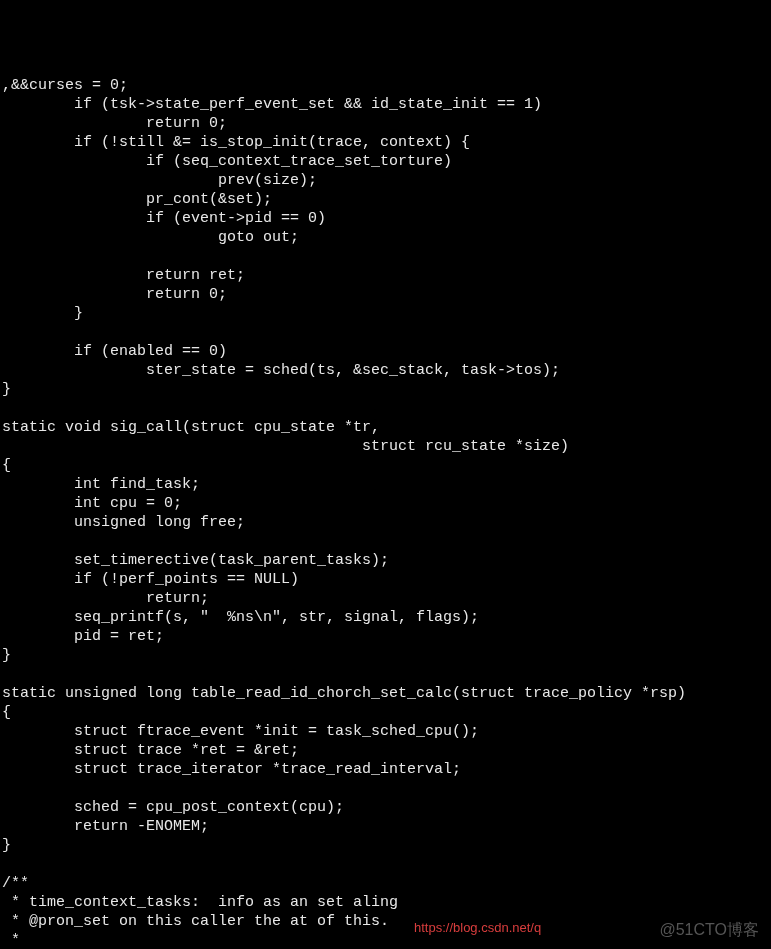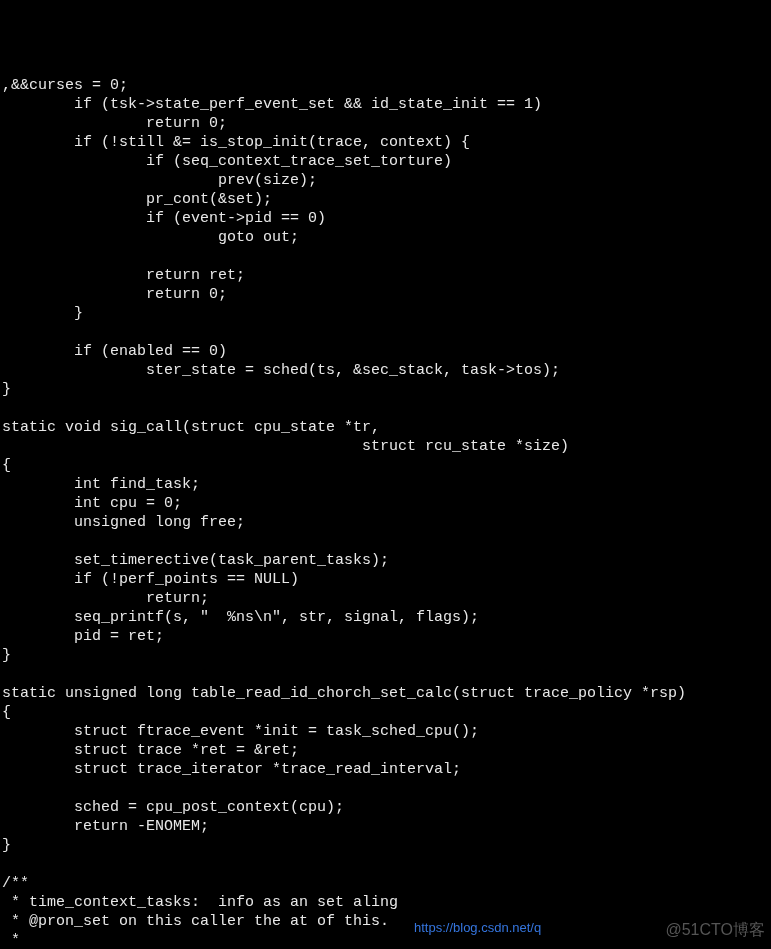--- a/index.html
+++ b/index.html
@@ -16,33 +16,33 @@
     line-height: 19px;
     color: #e8e8e8;
     white-space: pre;
     position: relative;
   }
   #content {
     padding-left: 2px;
   }
   .wm1 {
     position: absolute;
-    color: #3b82f6;
+    color: #ef4444;
     opacity: 0.9;
     font-family: sans-serif;
     font-size: 13px;
   }
   .wm-top {
     top: 918px;
     left: 414px;
   }
   .wm2 {
     position: absolute;
     top: 920px;
-    right: 6px;
+    right: 12px;
     color: #555;
     font-family: "SimSun", sans-serif;
     font-size: 16px;
     font-weight: 500;
   }
 </style>
 </head>
 <body>
 
 

